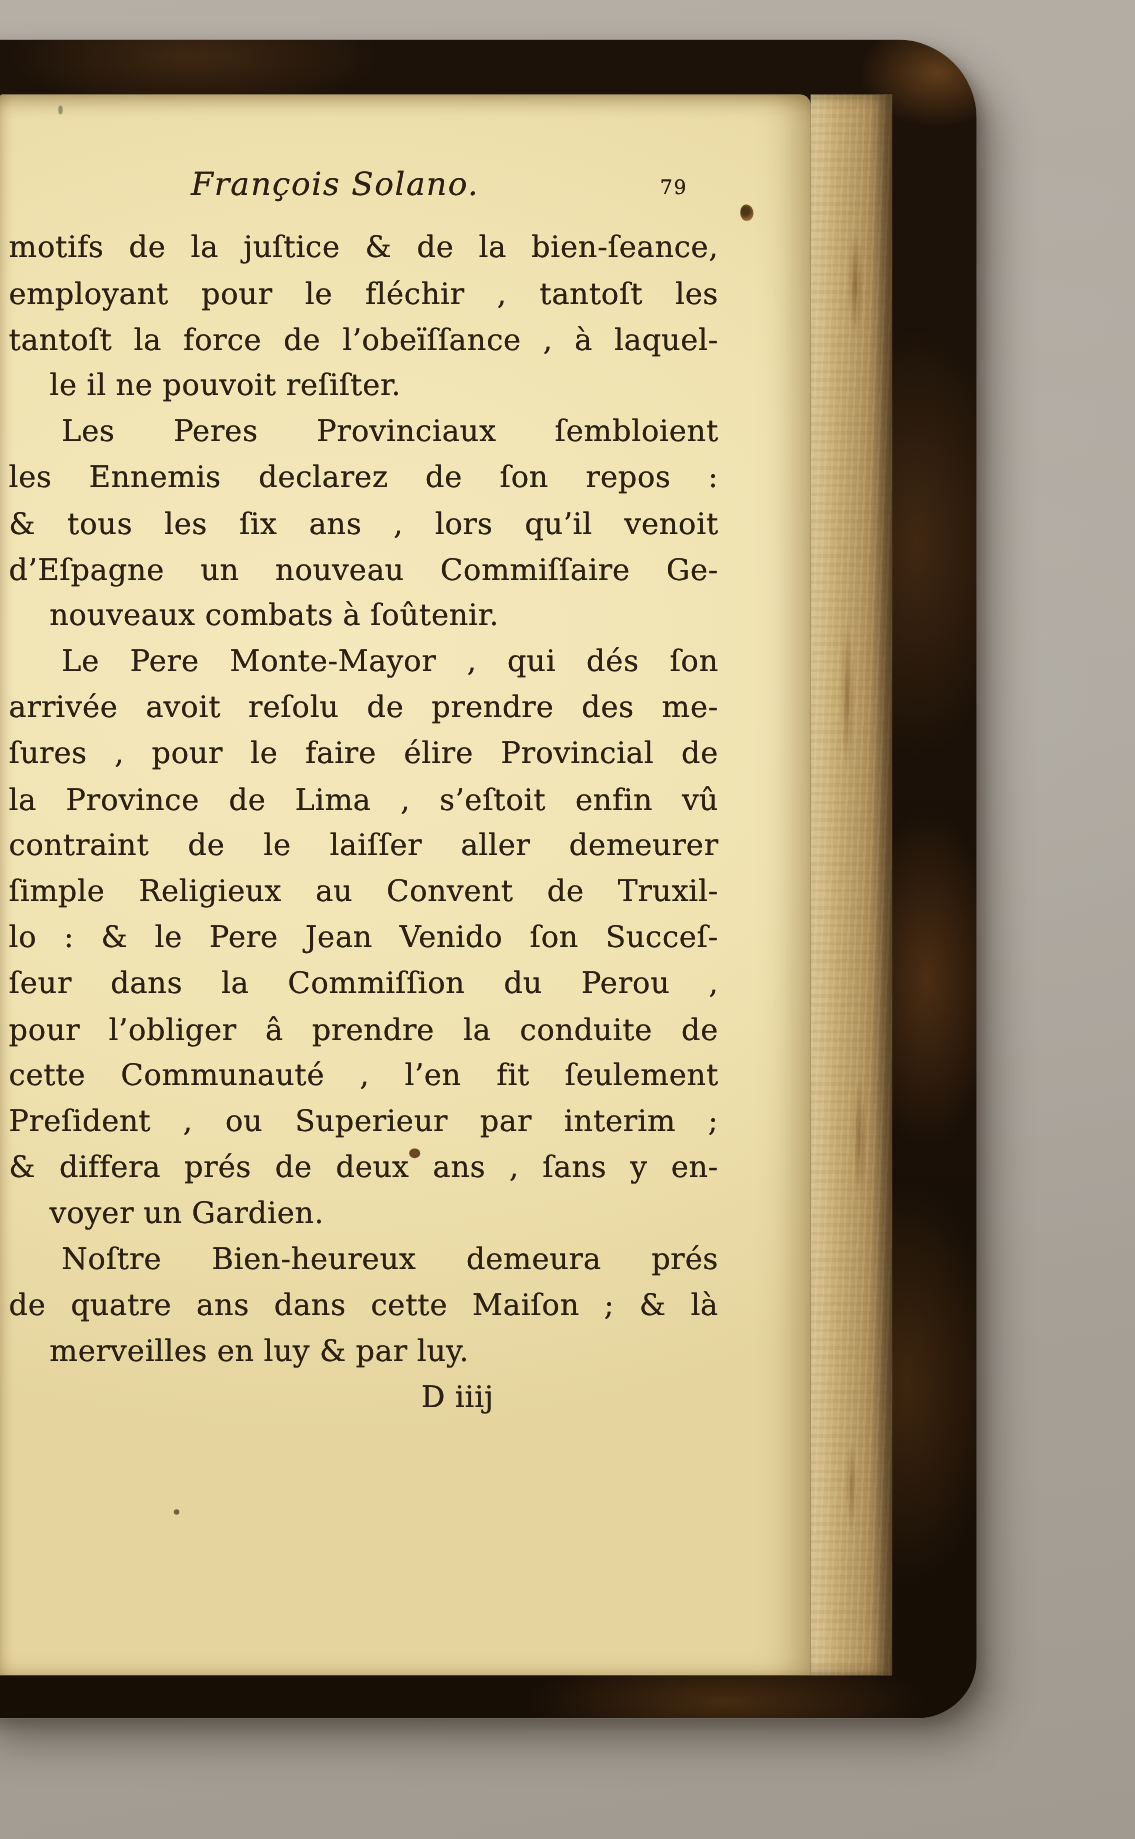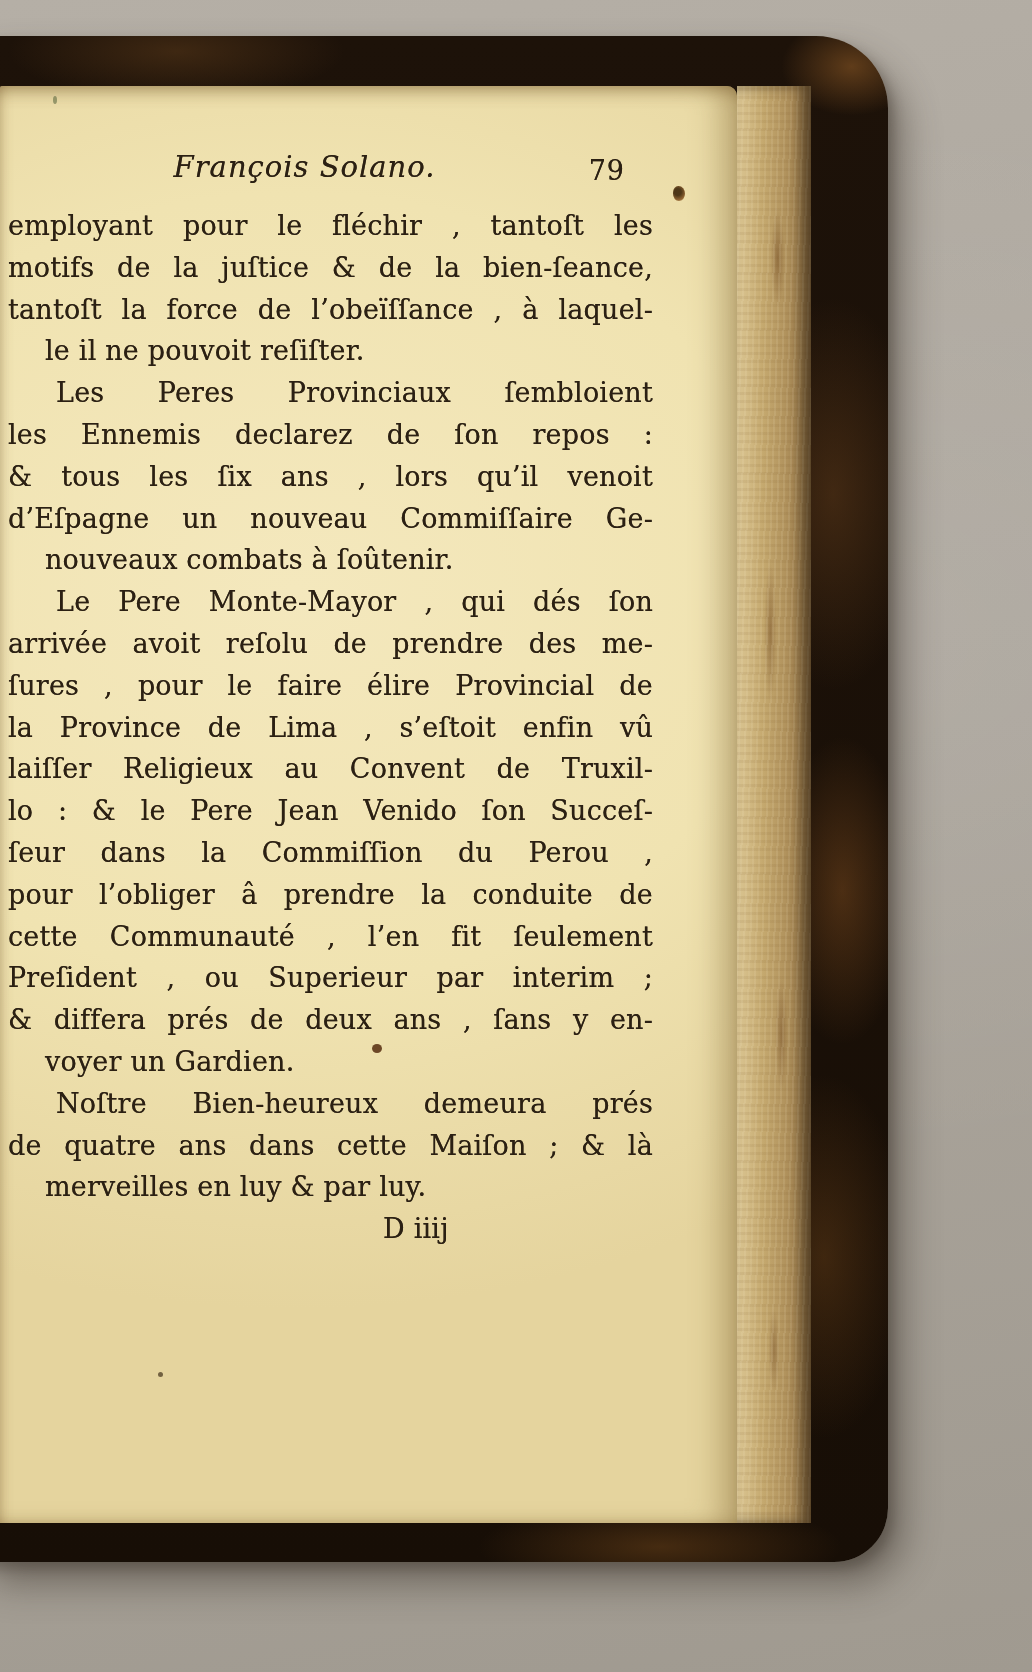--- a/index.html
+++ b/index.html
@@ -51,21 +51,21 @@
       inset 0 -10px 14px -10px rgba(110,80,35,.30);
   }
   .content{position:absolute; left:8px; top:62px; width:645px; color:var(--ink);}
   .running-head{position:relative; height:57px;text-align:right;}
   .head-title{
     position:absolute; left:50%; transform:translateX(-50%) translateX(-26px);
     top:0; font-style:italic; font-size:29px; line-height:38px; letter-spacing:1px;
     white-space:nowrap; text-shadow:0 0 .6px rgba(43,32,19,.8);
   }
   .head-pageno{
-    position:absolute; right:28px; top:6px; font-size:27px; line-height:34px;
+    position:absolute; right:28px; top:6px; font-size:18px; line-height:34px;
     letter-spacing:1px; text-shadow:0 0 .6px rgba(43,32,19,.8);
   }
   #text-lines{font-size:27px;}
   .line{
     height:41.8px; line-height:41.8px;
     text-align:justify; text-align-last:justify;
     white-space:nowrap; letter-spacing:.2px;
     text-shadow:0 0 .6px rgba(43,32,19,.75);
   }
   .line.end{text-align-last:left; white-space:normal;margin-left:37px;}
@@ -85,34 +85,35 @@
 
 <div class="book">
   <div class="fore-edge"></div>
   <div class="page">
     <div class="content">
       <div class="running-head">
         <span class="head-title">François Solano.</span>
         <span class="head-pageno">79</span>
       </div>
       <div id="text-lines">
+          <div class="line"><span>motifs de la juſtice &amp; de la bien-ſeance,</span></div>
           <div class="line"><span>employant pour le fléchir , tantoſt les</span></div>
-          <div class="line"><span>motifs de la juſtice &amp; de la bien-ſeance,</span></div>
           <div class="line"><span>tantoſt la force de l’obeïſſance , à laquel-</span></div>
           <div class="line end"><span>le il ne pouvoit reſiſter.</span></div>
           <div class="line indent"><span>Les Peres Provinciaux ſembloient</span></div>
           <div class="line"><span>les Ennemis declarez de ſon repos :</span></div>
           <div class="line"><span>&amp; tous les ſix ans , lors qu’il venoit</span></div>
           <div class="line"><span>d’Eſpagne un nouveau Commiſſaire Ge-</span></div>
           <div class="line end"><span>nouveaux combats à ſoûtenir.</span></div>
           <div class="line indent"><span>Le Pere Monte-Mayor , qui dés ſon</span></div>
           <div class="line"><span>arrivée avoit reſolu de prendre des me-</span></div>
           <div class="line"><span>ſures , pour le faire élire Provincial de</span></div>
           <div class="line"><span>la Province de Lima , s’eſtoit enfin vû</span></div>
-          <div class="line"><span>laiſſer Religieux au Convent de Truxil-</span></div>
+          <div class="line"><span>contraint de le laiſſer aller demeurer</span></div>
+          <div class="line"><span>ſimple Religieux au Convent de Truxil-</span></div>
           <div class="line"><span>lo : &amp; le Pere Jean Venido ſon Succeſ-</span></div>
           <div class="line"><span>ſeur dans la Commiſſion du Perou ,</span></div>
           <div class="line"><span>pour l’obliger â prendre la conduite de</span></div>
           <div class="line"><span>cette Communauté , l’en fit ſeulement</span></div>
           <div class="line"><span>Preſident , ou Superieur par </span><span class="it">interim</span><span> ;</span></div>
           <div class="line"><span>&amp; differa prés de deux ans , ſans y en-</span></div>
           <div class="line end"><span>voyer un Gardien.</span></div>
           <div class="line indent"><span>Noſtre Bien-heureux demeura prés</span></div>
           <div class="line"><span>de quatre ans dans cette Maiſon ; &amp; là</span></div>
           <div class="line end"><span>merveilles en luy &amp; par luy.</span></div>

